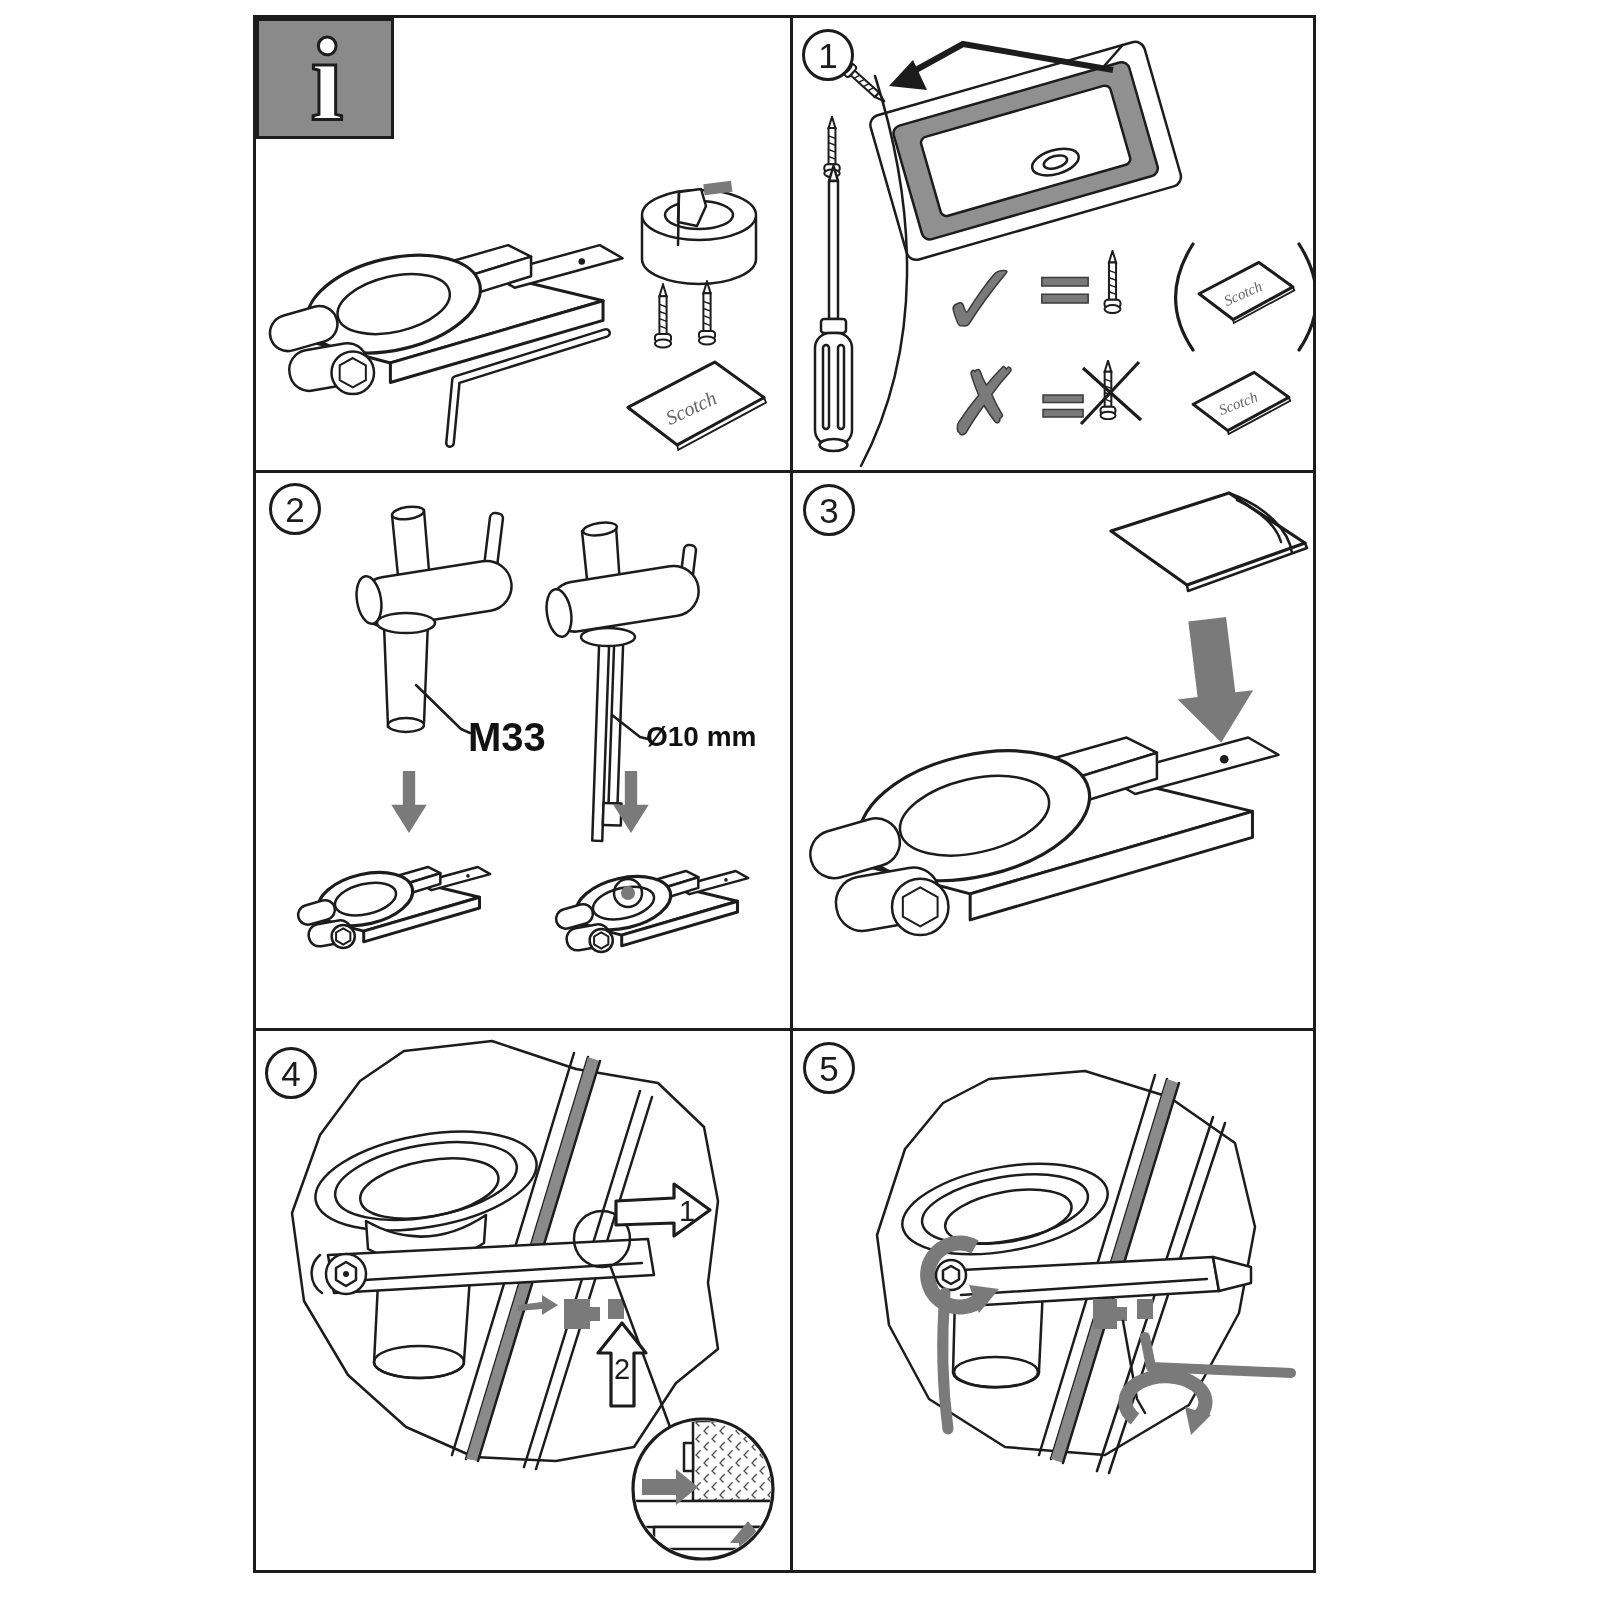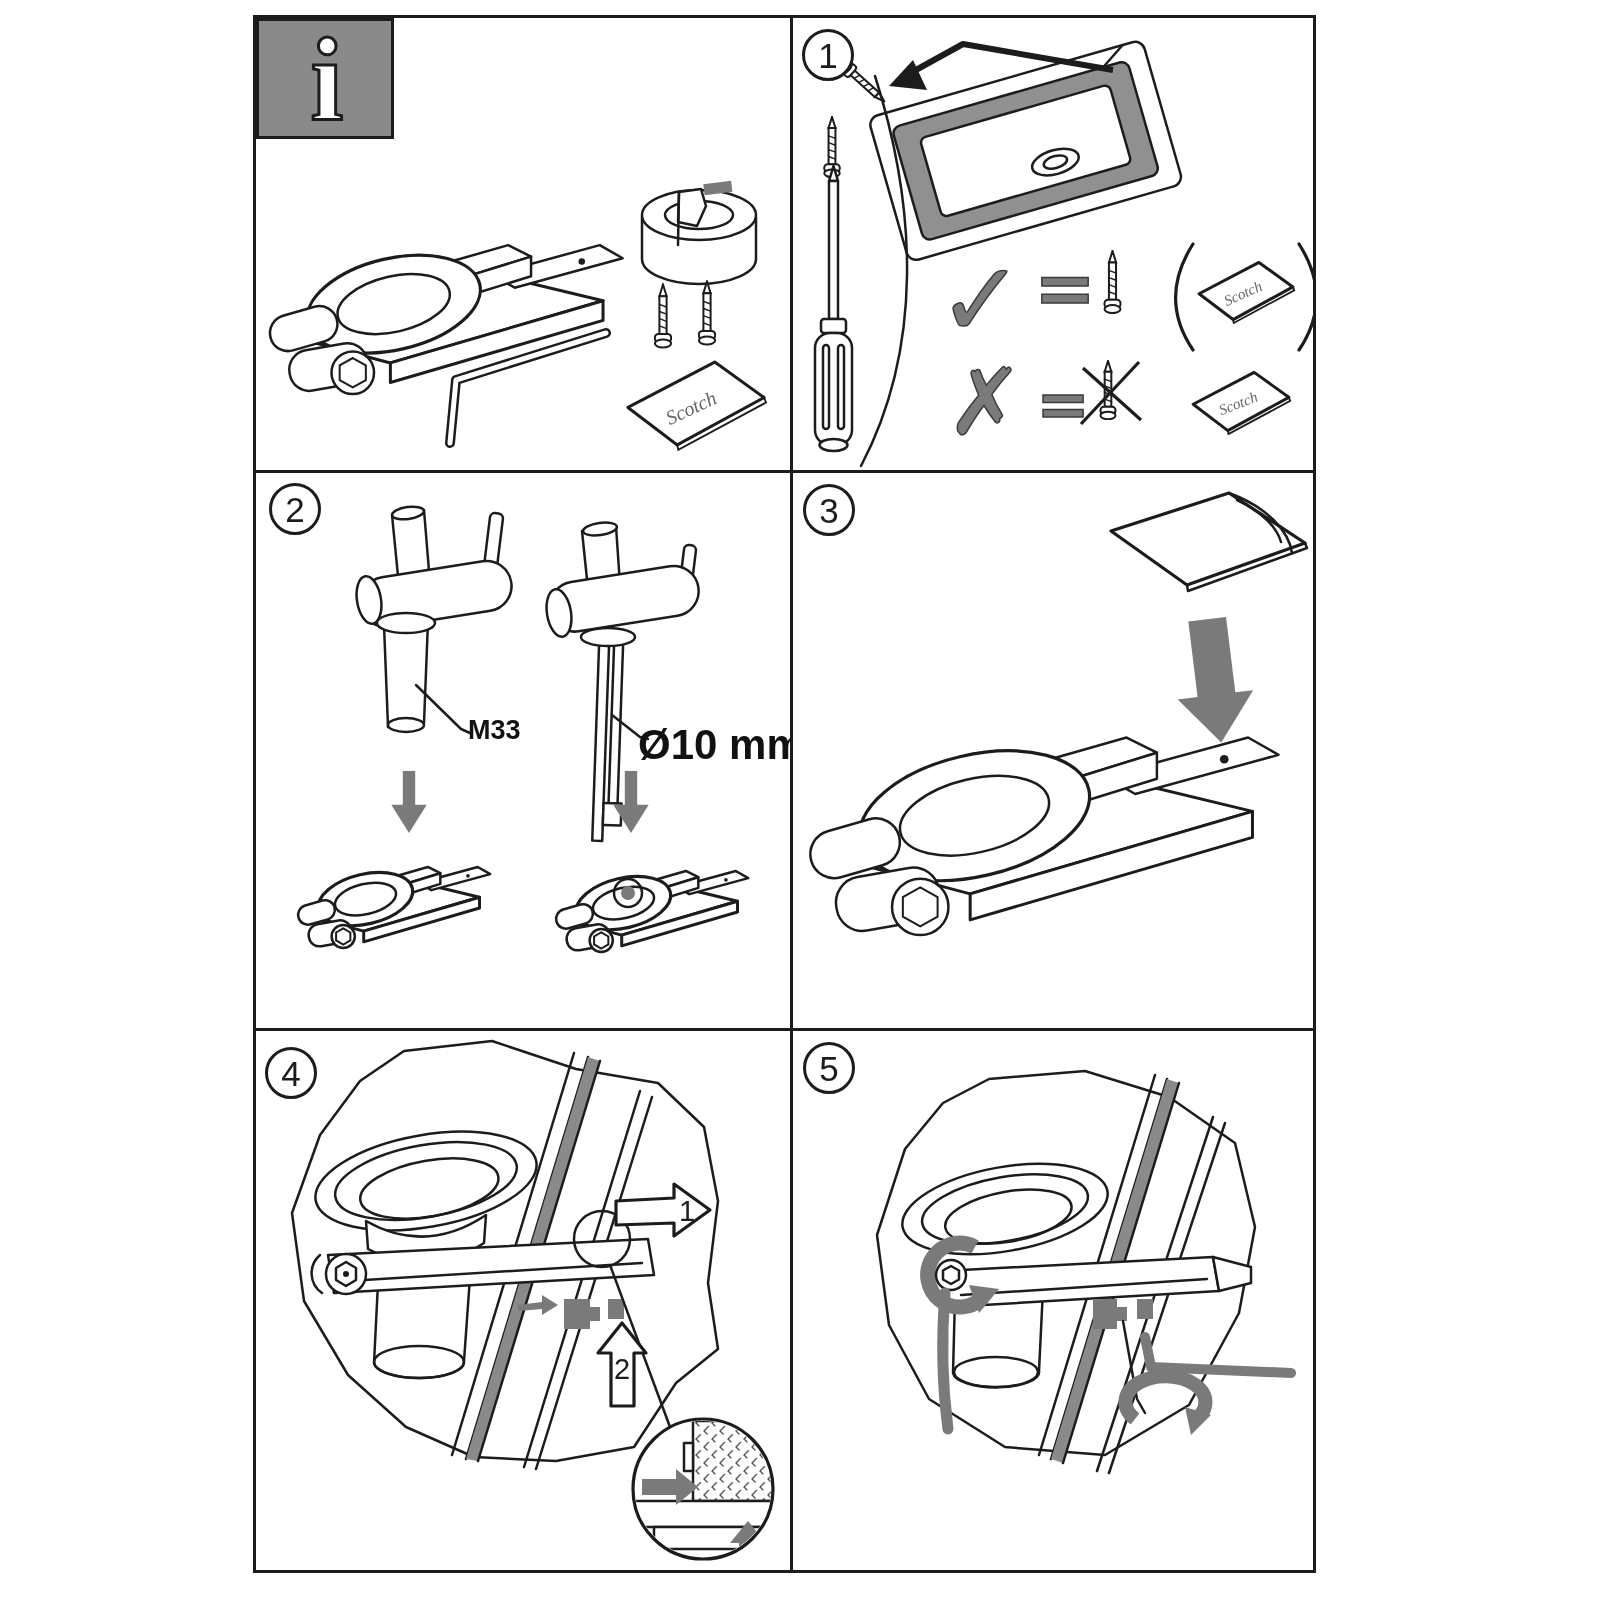--- a/index.html
+++ b/index.html
@@ -167,22 +167,22 @@
           <use href="#pad" x="396" y="350" width="104" height="67"></use>
           <text class="scribble" font-size="15" transform="translate(447,390) rotate(-21)">Scotch</text>
         </g>
       </svg>
     </div>
 
     <div class="panel br bb">
       <div class="badge" style="left:13px; top:10px;">
         <span>2</span>
       </div>
-      <div class="part-label" style="left:212px; top:242px; font-size:27px;">M33</div>
-      <div class="part-label" style="left:382px; top:248px; font-size:42px;">Ø10 mm</div>
+      <div class="part-label" style="left:212px; top:242px; font-size:40px;">M33</div>
+      <div class="part-label" style="left:390px; top:248px; font-size:28px;">Ø10 mm</div>
       <svg class="art" viewBox="0 0 534 555">
         <g>
           <rect class="ln" x="231" y="40" width="13" height="58" rx="5" transform="rotate(7 237 69)"></rect>
           <polygon class="ln" points="136,42 168,37 173,98 142,103"></polygon>
           <ellipse class="ln" cx="152" cy="40" rx="16" ry="6" transform="rotate(-8 152 40)"></ellipse>
           <polygon class="ln" points="128,152 172,148 168,250 132,254"></polygon>
           <ellipse class="ln" cx="150" cy="252" rx="18" ry="7"></ellipse>
           <rect class="ln" x="104" y="96" width="152" height="50" rx="25" transform="rotate(-9 180 120)"></rect>
           <ellipse class="ln" cx="113" cy="127" rx="12" ry="24" transform="rotate(-9 113 127)"></ellipse>
           <ellipse class="ln" cx="150" cy="150" rx="29" ry="10"></ellipse>

